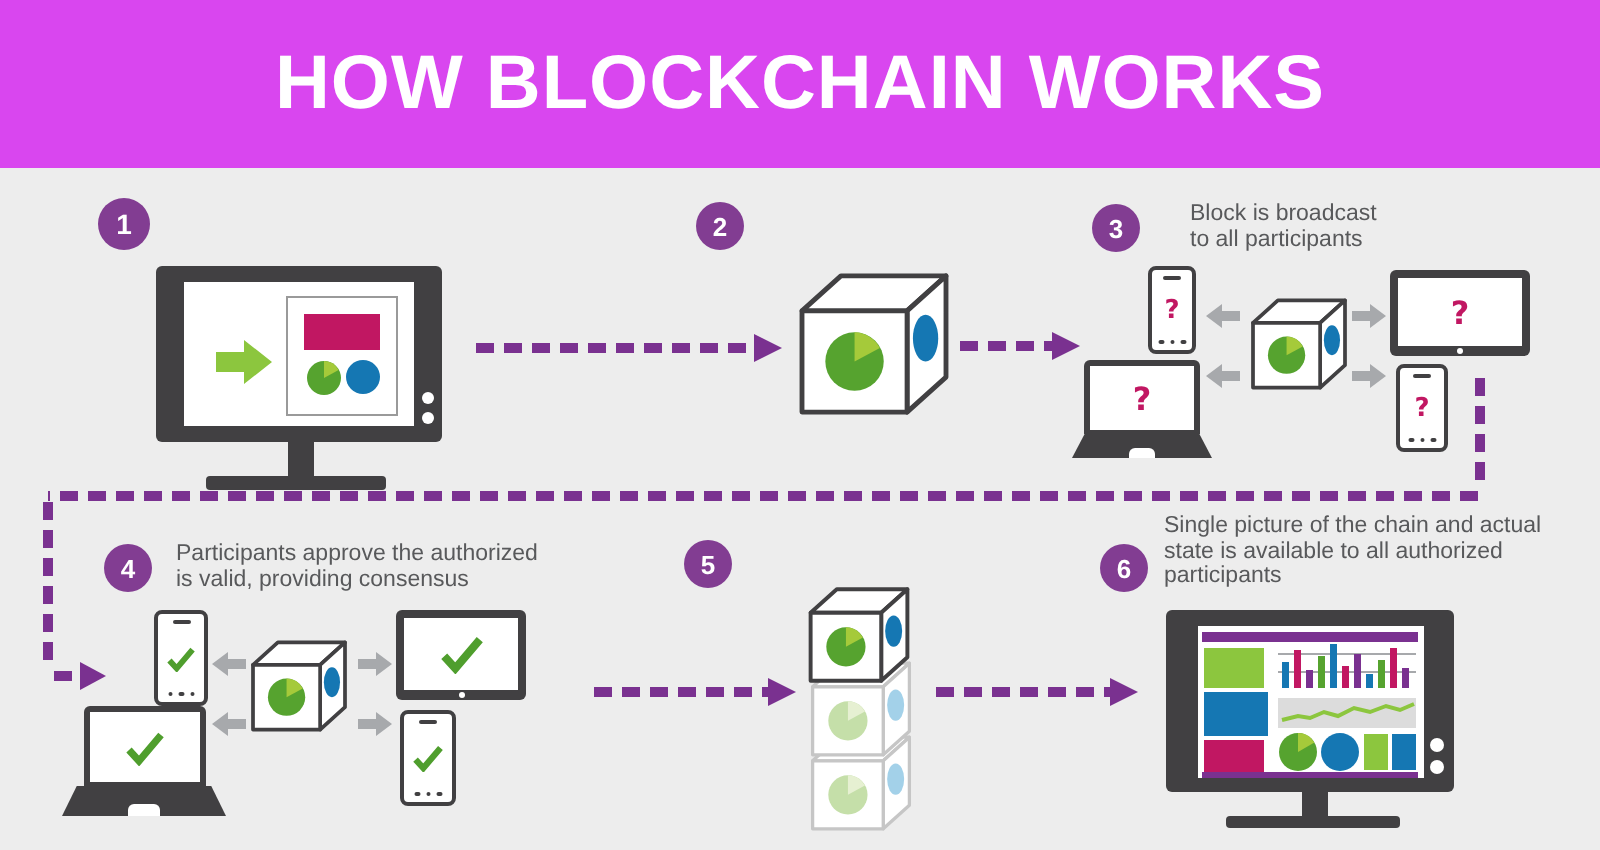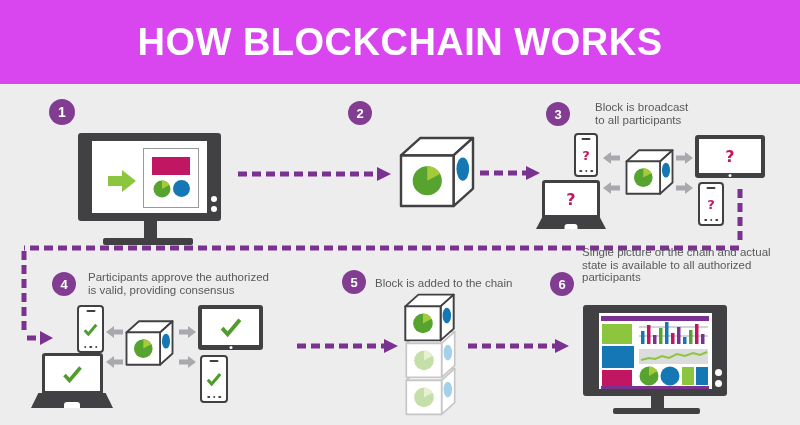--- a/index.html
+++ b/index.html
@@ -235,21 +235,20 @@
         <path d="M2 10 L7 15.5 L18 2.5" stroke="#4f9e2d" stroke-width="4" fill="none"></path>
       </svg>
     <span class="pdots">
         <i></i>
         <i></i>
         <i></i>
       </span>
   </div>
 
   <div class="badge" style="left:342px;top:270px;">5</div>
-  <div class="slabel" style="left:375px;top:277px;">Block is added to the chain</div>
 
   <svg class="svgabs" style="left:405px;top:367px;z-index:1;" width="51" height="49" viewBox="0 0 78 74">
     <g stroke="#c6c6c6" stroke-width="2.5" stroke-linejoin="round">
       <polygon points="2,20 22,2 76,2 56,20" fill="#fff"></polygon>
       <polygon points="56,20 76,2 76,54 56,72" fill="#fff"></polygon>
       <polygon points="2,20 56,20 56,72 2,72" fill="#fff"></polygon>
     </g>
     <circle cx="29" cy="46" r="15" fill="#c5dfa9"></circle>
     <path d="M29 46 L29 31 A15 15 0 0 1 42 39 Z" fill="#e6f0d2"></path>
     <ellipse cx="65.5" cy="34" rx="6.5" ry="12" fill="#a3d1e9"></ellipse>
@@ -269,21 +268,21 @@
       <polygon points="2,20 22,2 76,2 56,20" fill="#fff"></polygon>
       <polygon points="56,20 76,2 76,54 56,72" fill="#fff"></polygon>
       <polygon points="2,20 56,20 56,72 2,72" fill="#fff"></polygon>
     </g>
     <circle cx="29" cy="46" r="15" fill="#56a32f"></circle>
     <path d="M29 46 L29 31 A15 15 0 0 1 42 39 Z" fill="#a5ca3a"></path>
     <ellipse cx="65.5" cy="34" rx="6.5" ry="12" fill="#1577b3"></ellipse>
   </svg>
 
   <div class="badge" style="left:550px;top:272px;">6</div>
-  <div class="slabel" style="left:582px;top:246px;">Single picture of the chain and actual
+  <div class="slabel" style="left:582px;top:257px;">Single picture of the chain and actual
 state is available to all authorized
 participants</div>
 
   <div class="bezel" style="left:583px;top:305px;width:144px;height:91px;">
     <div class="white" style="left:16px;top:8px;width:113px;height:76px;"></div>
     <div class="dotw" style="left:132px;top:64px;width:7px;height:7px;"></div>
     <div class="dotw" style="left:132px;top:75px;width:7px;height:7px;"></div>
   </div>
   <svg class="svgabs" style="left:599px;top:313px;" width="113" height="76" viewBox="0 0 113 76">
     <rect x="2" y="3" width="108" height="5" fill="#7a3190"></rect>

